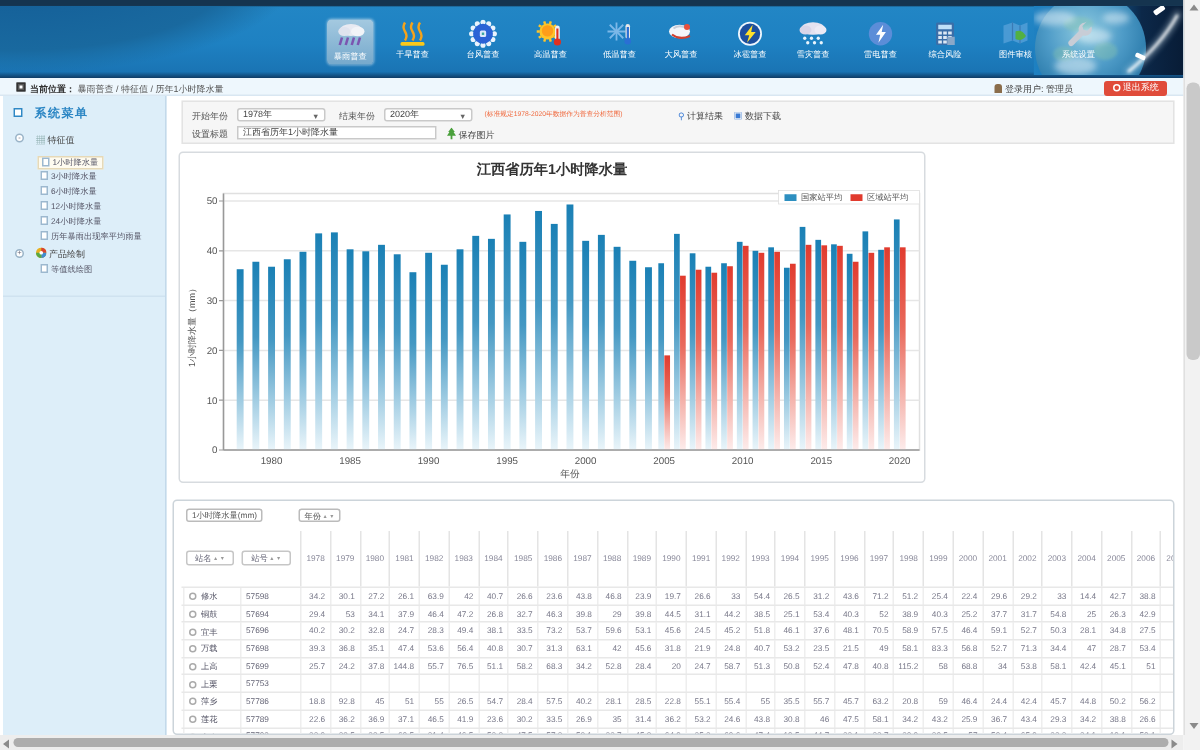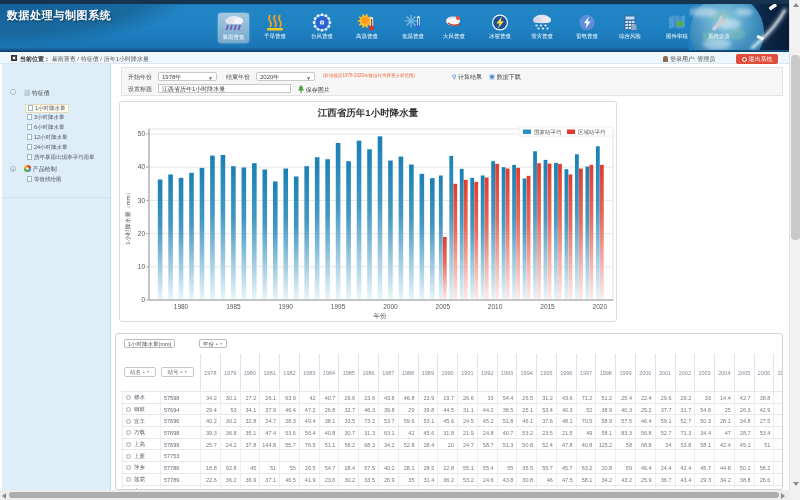--- a/index.html
+++ b/index.html
@@ -84,21 +84,20 @@
 .c.name { justify-content:flex-start; padding-left:3px; color:#556; }
 .c.sid { justify-content:flex-start; padding-left:3px; color:#667; }
 .exp { width:5px; height:5px; border:1px solid #aaa; border-radius:50%; margin-right:3px; flex:none; }
 </style></head>
 <body>
 <div id="page">
 
   <div id="hdr" class="abs">
     <div class="swoosh"></div>
     <div id="title">
-        <div>数据处理与制图系统</div>
       </div>
     <div class="mi sel" style="left:217px;"><div class="ic"><svg width="20" height="19" viewBox="0 0 20 19">
             <ellipse cx="10" cy="6" rx="7.5" ry="4" fill="#e8eaf2"></ellipse>
             <ellipse cx="5.5" cy="7" rx="4" ry="3" fill="#dfe3ee"></ellipse>
             <ellipse cx="14.5" cy="7" rx="4.5" ry="3.2" fill="#f2f4f8"></ellipse>
             <g stroke="#7b55b0" stroke-width="1.7">
               <line x1="4" y1="11" x2="2.5" y2="16"></line>
               <line x1="8" y1="11" x2="6.5" y2="16"></line>
               <line x1="12" y1="11" x2="10.5" y2="16"></line>
               <line x1="16" y1="11" x2="14.5" y2="16"></line>
@@ -253,20 +252,24 @@
   </div>
 
   <div id="bc" class="abs">
     <div class="lic"></div>
     <div class="txt"><b style="color:#333">当前位置：</b>&nbsp;暴雨普查&nbsp;/&nbsp;特征值&nbsp;/&nbsp;历年1小时降水量</div>
     <div id="user"><span class="p"></span>登录用户: 管理员</div>
     <div id="logout"><span class="o"></span>退出系统</div>
   </div>
 
   <div id="side" class="abs">
+    <div class="ttl">
+        <div class="sq"></div>
+        <div class="tx">系统菜单</div>
+      </div>
     <div class="tn" style="left:22px; top:24.5px;"><span class="tog">-</span><span style="color:#8aa">▦</span> 特征值</div>
     <div class="leaf sel" style="left:25px; top:39.5px;"><span class="pg"></span>1小时降水量</div>
     <div class="leaf" style="left:25px; top:50px;"><span class="pg"></span>3小时降水量</div>
     <div class="leaf" style="left:25px; top:60px;"><span class="pg"></span>6小时降水量</div>
     <div class="leaf" style="left:25px; top:70px;"><span class="pg"></span>12小时降水量</div>
     <div class="leaf" style="left:25px; top:80px;"><span class="pg"></span>24小时降水量</div>
     <div class="leaf" style="left:25px; top:90px;"><span class="pg"></span>历年暴雨出现率平均雨量</div>
     <div class="tn" style="left:22px; top:101px;"><span class="tog">+</span><svg width="7" height="7" viewBox="0 0 8 8" style="vertical-align:-1px">
           <circle cx="4" cy="4" r="4" fill="#e8b020"></circle>
           <path d="M4 4 L4 0 A4 4 0 0 1 8 4 Z" fill="#d84330"></path>

